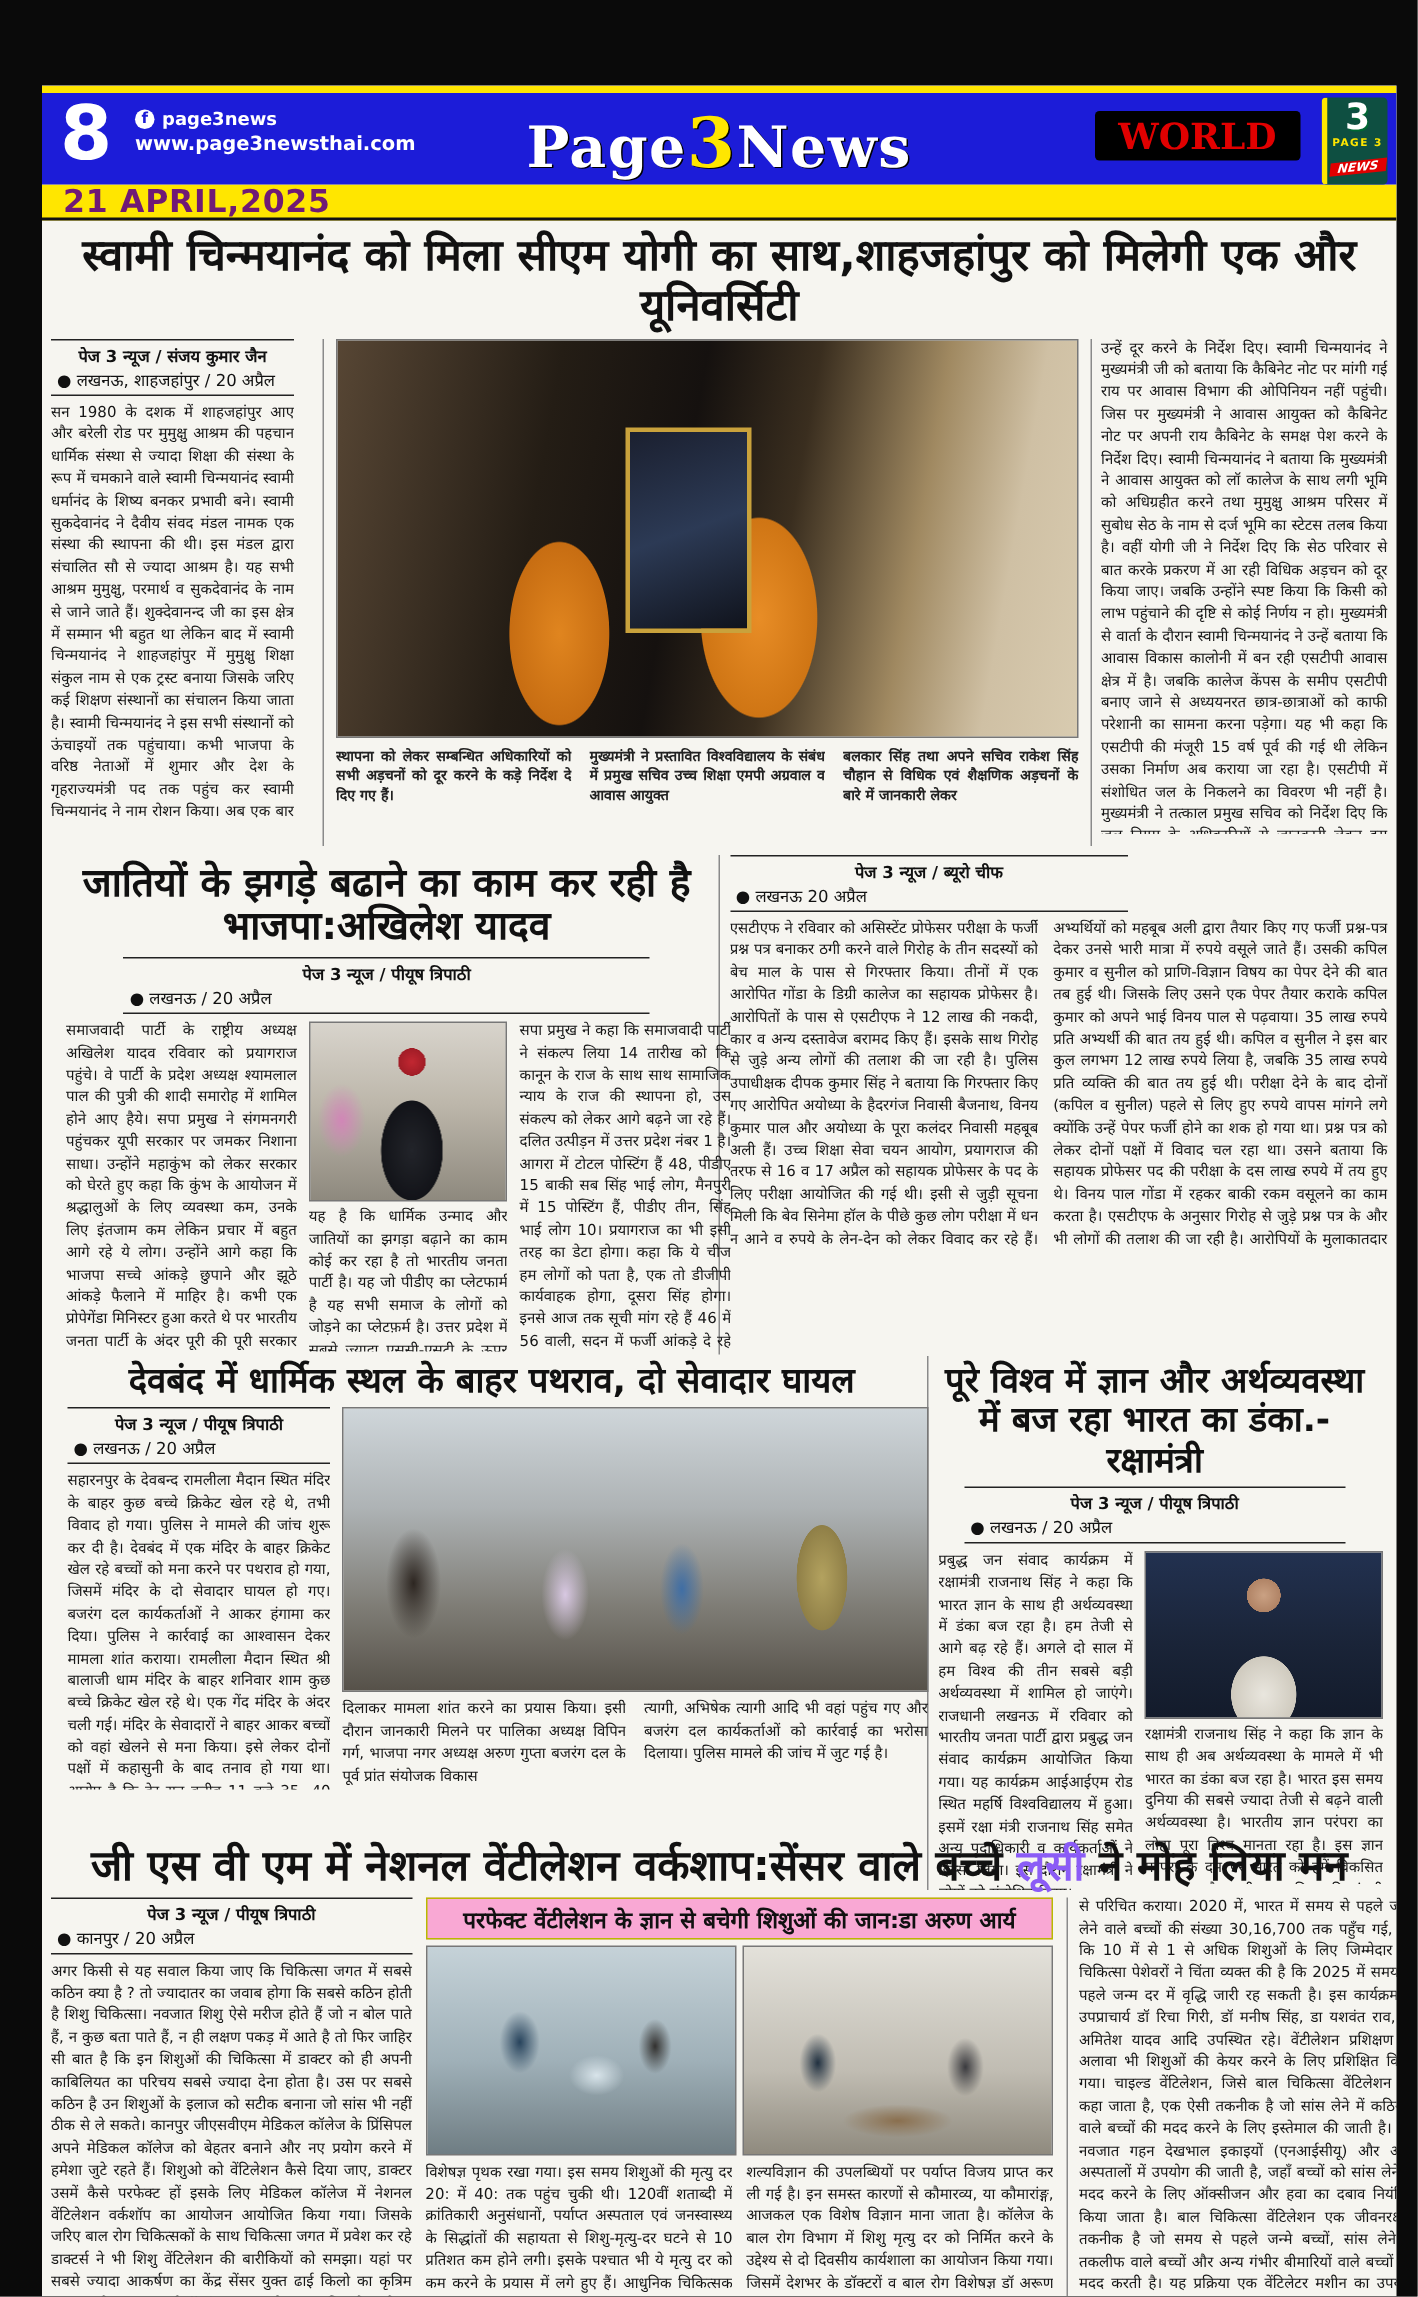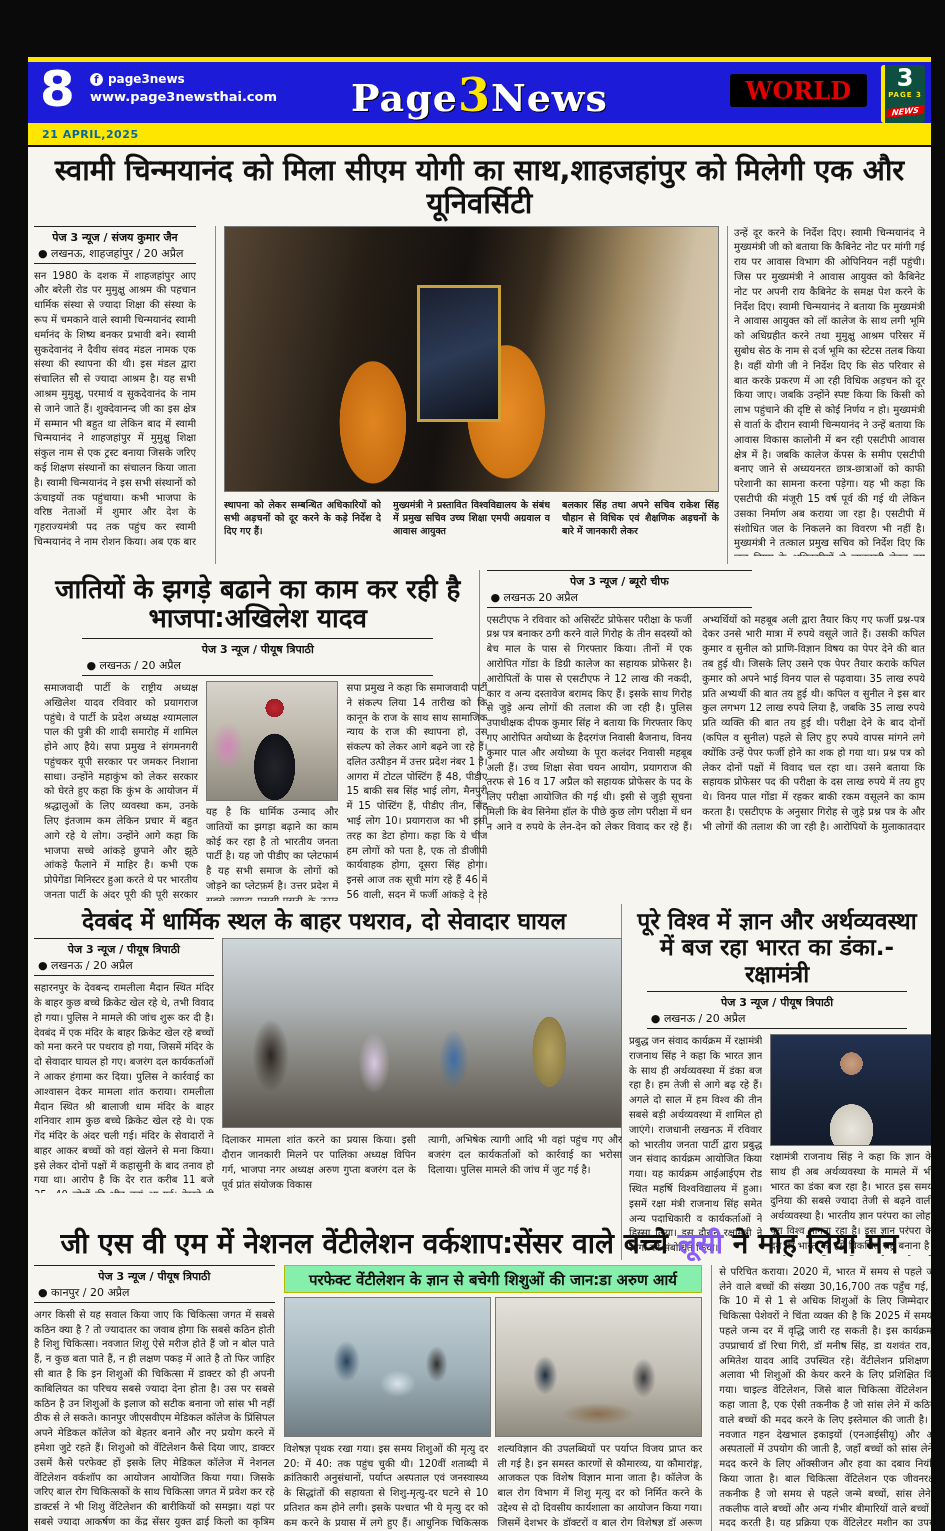--- a/index.html
+++ b/index.html
@@ -15,21 +15,21 @@
   .fb { display: inline-flex; width: 13px; height: 13px; border-radius: 50%; background: #fff; color: #1c1cd8; font-size: 10px; font-weight: 800; align-items: center; justify-content: center; }
   .site { font-size: 13px; font-weight: 700; margin-top: 3px; }
   .brand { position: absolute; left: 0; right: 0; top: 6px; text-align: center; font-family: "DejaVu Serif", serif; font-weight: 800; color: #fff; font-size: 38px; letter-spacing: 1px; text-shadow: 1px 1px 0 #000; }
   .brand .digit { color: #ffe600; font-size: 46px; }
   .world-badge { position: absolute; right: 64px; top: 12px; background: #000000; color: #e10000; font-family: "DejaVu Serif", serif; font-weight: 800; font-size: 24px; padding: 2px 16px; border-radius: 3px; }
   .logo-box { position: absolute; right: 6px; top: 3px; width: 44px; height: 58px; background: #0e4f41; border-left: 4px solid #ffe600; border-radius: 3px; text-align: center; overflow: hidden; }
   .logo-digit { color: #fff; font-weight: 800; font-size: 24px; line-height: 1.1; text-shadow: 1px 1px 0 #063; }
   .logo-sub { color: #ffe600; font-size: 7px; font-weight: 700; letter-spacing: 1px; }
   .logo-news { display: inline-block; background: #e10000; color: #fff; font-size: 8px; font-weight: 800; font-style: italic; padding: 0 5px; transform: skewX(-12deg) rotate(-6deg); margin-top: 3px; }
   .date-strip { height: 24px; background: #ffe600; display: flex; align-items: center; padding-left: 14px; border-bottom: 2px solid #111; }
-  .date-strip span { color: #0369a1; font-weight: 800; font-size: 11px; letter-spacing: 0.5px; }
+  .date-strip span { color: #701a75; font-weight: 800; font-size: 21px; letter-spacing: 0.5px; }
 
   
   .h1 { font-size: 29px; font-weight: 800; color: #111; text-align: center; line-height: 1.15; padding: 7px 6px 5px; }
   .h2 { font-size: 26px; font-weight: 800; color: #111; text-align: center; line-height: 1.12; padding: 5px 4px; }
   .h3 { font-size: 23px; font-weight: 800; color: #111; text-align: center; line-height: 1.15; padding: 4px 4px; }
   .byline { border-top: 1.5px solid #222; border-bottom: 1.5px solid #222; padding: 2px 4px 3px; margin-bottom: 5px; }
   .byline .credit { font-size: 11px; font-weight: 700; text-align: center; color: #111; }
   .byline .place { font-size: 11px; font-weight: 400; text-align: left; color: #111; margin-top: 1px; }
   .txt { font-size: 10px; line-height: 1.48; text-align: justify; color: #161616; overflow: hidden; }
   .cap { font-size: 9.5px; line-height: 1.4; font-weight: 700; text-align: justify; color: #222; overflow: hidden; }
@@ -56,21 +56,21 @@
   .photo-akhilesh { height: 120px; border: 1px solid #777; margin-bottom: 4px;
     background:
       radial-gradient(circle 13px at 52% 22%, #c22731 0%, #a01c26 70%, rgba(0,0,0,0) 71%),
       radial-gradient(ellipse 34px 55px at 52% 72%, #22242a 0%, #121318 60%, rgba(0,0,0,0) 61%),
       radial-gradient(ellipse 26px 40px at 16% 55%, #d186b7 0%, rgba(0,0,0,0) 61%),
       linear-gradient(180deg, #d8d4cc 0%, #bdb7ab 45%, #8e897e 100%); }
   .fraud-cols { display: grid; grid-template-columns: 48% 52%; gap: 10px; height: 222px; }
   .byline-half { width: 62%; }
 
   
-  .row3 { display: grid; grid-template-columns: 66% 34%; padding: 0 6px; margin-top: 8px; height: 312px; }
+  .row3 { display: grid; grid-template-columns: 66% 34%; padding: 0 17px; margin-top: 8px; height: 312px; }
   .row3 .blk-l { padding-right: 7px; }
   .row3 .blk-r { padding-left: 7px; }
   .deo-grid { display: grid; grid-template-columns: 31% 69%; gap: 8px; height: 262px; }
   .photo-deoband { height: 190px; border: 1px solid #777;
     background:
       radial-gradient(ellipse 30px 60px at 12% 62%, #2d2621 0%, rgba(0,0,0,0) 61%),
       radial-gradient(ellipse 28px 58px at 82% 60%, #b3a25f 0%, #8f7f47 60%, rgba(0,0,0,0) 61%),
       radial-gradient(ellipse 26px 50px at 38% 66%, #d8c8e2 0%, rgba(0,0,0,0) 61%),
       radial-gradient(ellipse 24px 50px at 58% 64%, #3f6ea5 0%, rgba(0,0,0,0) 61%),
       linear-gradient(180deg, #cfd6da 0%, #aeb3b5 35%, #7f7d76 70%, #565149 100%); }
@@ -78,21 +78,21 @@
   .raj-cols { display: grid; grid-template-columns: 45% 55%; gap: 8px; height: 226px; }
   .photo-rajnath { height: 112px; border: 1px solid #777; margin-bottom: 4px;
     background:
       radial-gradient(circle 16px at 50% 26%, #caa183 0%, #b08365 70%, rgba(0,0,0,0) 71%),
       radial-gradient(ellipse 36px 42px at 50% 86%, #e9e6de 0%, #cfcabe 60%, rgba(0,0,0,0) 61%),
       linear-gradient(180deg, #223150 0%, #1a2438 55%, #131b2b 100%); }
 
   
   .gsvm { padding: 0 6px; margin-top: 8px; }
   .gsvm-grid { display: grid; grid-template-columns: 27% 47% 26%; gap: 9px; height: 330px; }
-  .subhead { background: #86efac; color: #111; font-weight: 800; font-size: 15px; text-align: center; padding: 3px 4px; border: 1px solid #b9b900; margin-bottom: 4px; }
+  .subhead { background: #f9a8d4; color: #111; font-weight: 800; font-size: 15px; text-align: center; padding: 3px 4px; border: 1px solid #b9b900; margin-bottom: 4px; }
   .gsvm-photos { display: grid; grid-template-columns: 1fr 1fr; gap: 4px; height: 140px; margin-bottom: 5px; }
   .photo-ward { border: 1px solid #777;
     background:
       radial-gradient(ellipse 22px 34px at 30% 46%, #27435c 0%, rgba(0,0,0,0) 61%),
       radial-gradient(ellipse 30px 22px at 55% 62%, #d8e4ea 0%, rgba(0,0,0,0) 61%),
       radial-gradient(ellipse 18px 30px at 74% 48%, #32312f 0%, rgba(0,0,0,0) 61%),
       linear-gradient(180deg, #c5d2d8 0%, #9fb0b8 55%, #6f7d83 100%); }
   .photo-meeting { border: 1px solid #777;
     background:
       radial-gradient(ellipse 20px 32px at 24% 56%, #203040 0%, rgba(0,0,0,0) 61%),

